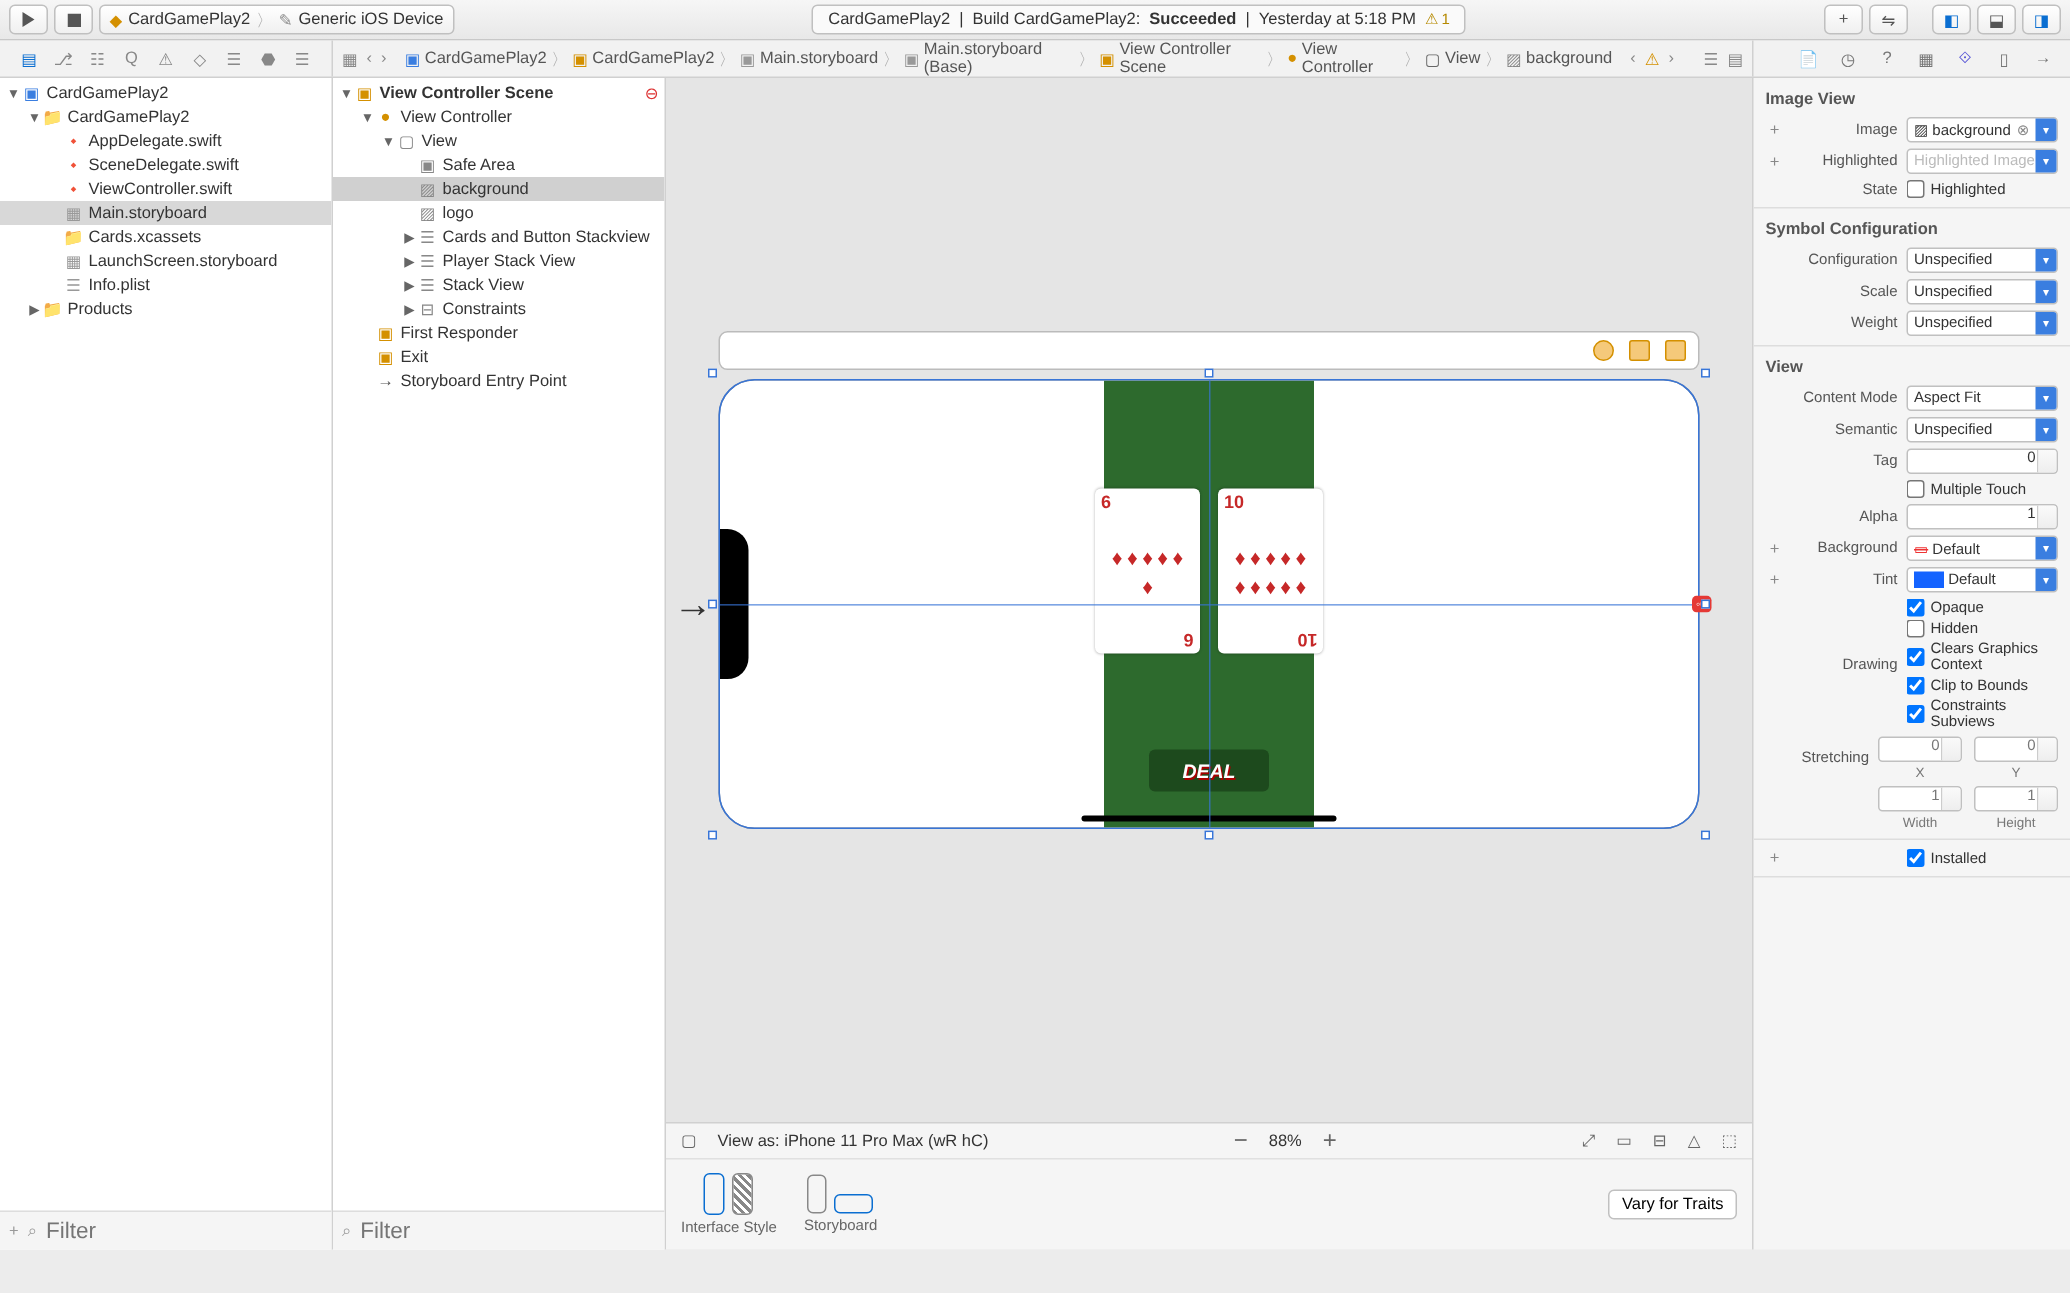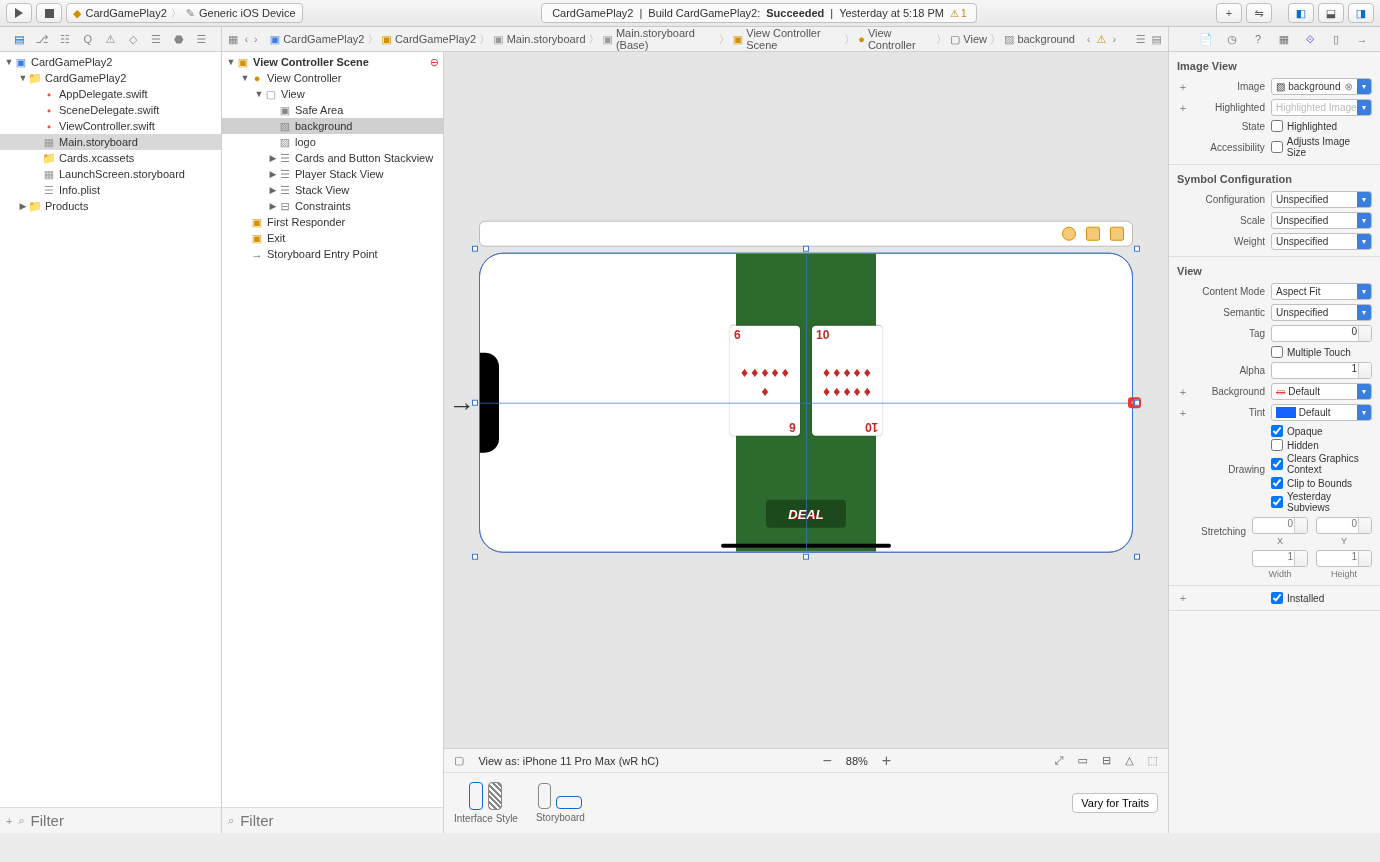--- a/index.html
+++ b/index.html
@@ -511,28 +511,20 @@
           </div>
         </div>
       <div class="insp-row">
           <span class="plus-mark"></span>
           <span class="insp-label">State</span>
         <label class="insp-check">
             <input type="checkbox" style="">
             <span>Highlighted</span>
           </label>
         </div>
-      <div class="insp-row">
-          <span class="plus-mark"></span>
-          <span class="insp-label">Accessibility</span>
-        <label class="insp-check">
-            <input type="checkbox" style="">
-            <span>Adjusts Image Size</span>
-          </label>
-        </div>
     </div>
     <div class="insp-section">
       <div class="insp-header">Symbol Configuration</div>
       <div class="insp-row">
           <span class="plus-mark"></span>
           <span class="insp-label">Configuration</span>
           <div class="insp-input">
             <span>Unspecified</span>
             <span class="dd-arrow">▾</span>
           </div>
@@ -621,21 +613,21 @@
             <label class="insp-check">
               <input type="checkbox" checked="" style="">
               <span>Clears Graphics Context</span>
             </label>
             <label class="insp-check">
               <input type="checkbox" checked="" style="">
               <span>Clip to Bounds</span>
             </label>
             <label class="insp-check">
               <input type="checkbox" checked="" style="">
-              <span>Yesterday Subviews</span>
+              <span>Constraints Subviews</span>
             </label>
           </div>
         </div>
       <div class="insp-row">
           <span class="plus-mark"></span>
           <span class="insp-label">Stretching</span>
         <div class="pair">
           <div class="pair-col">
               <div class="insp-num">0</div>
               <span>X</span>

